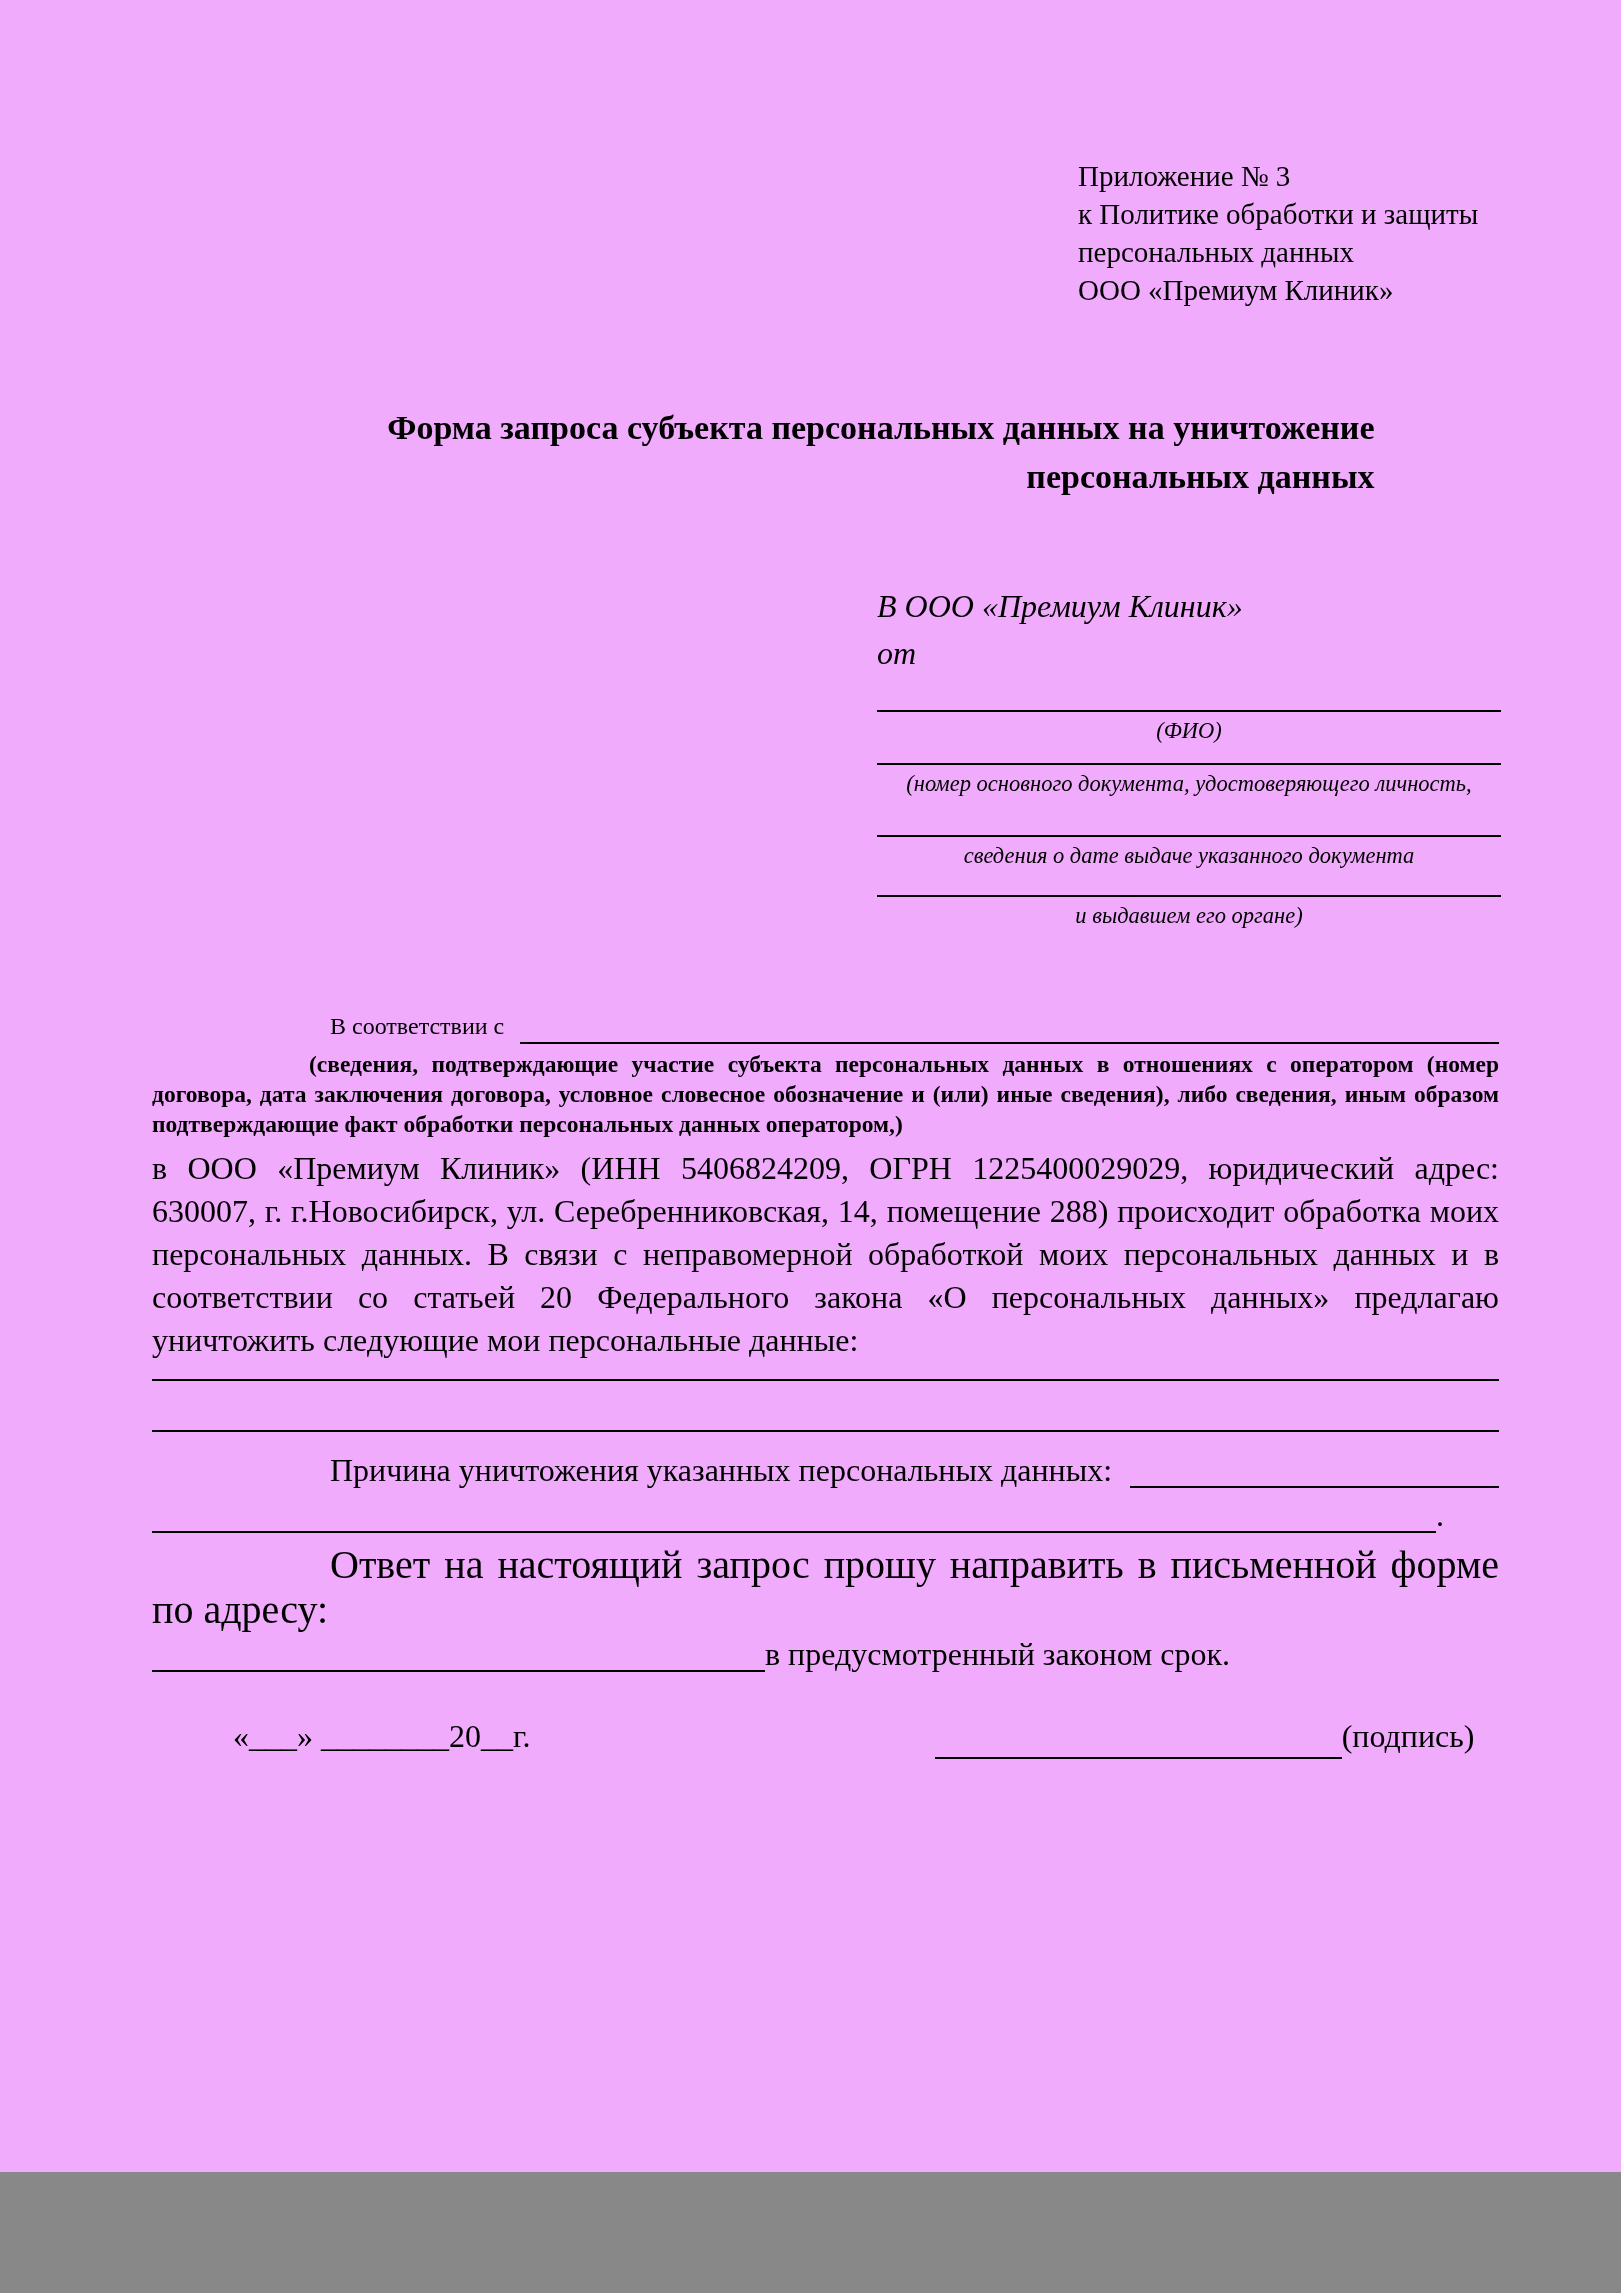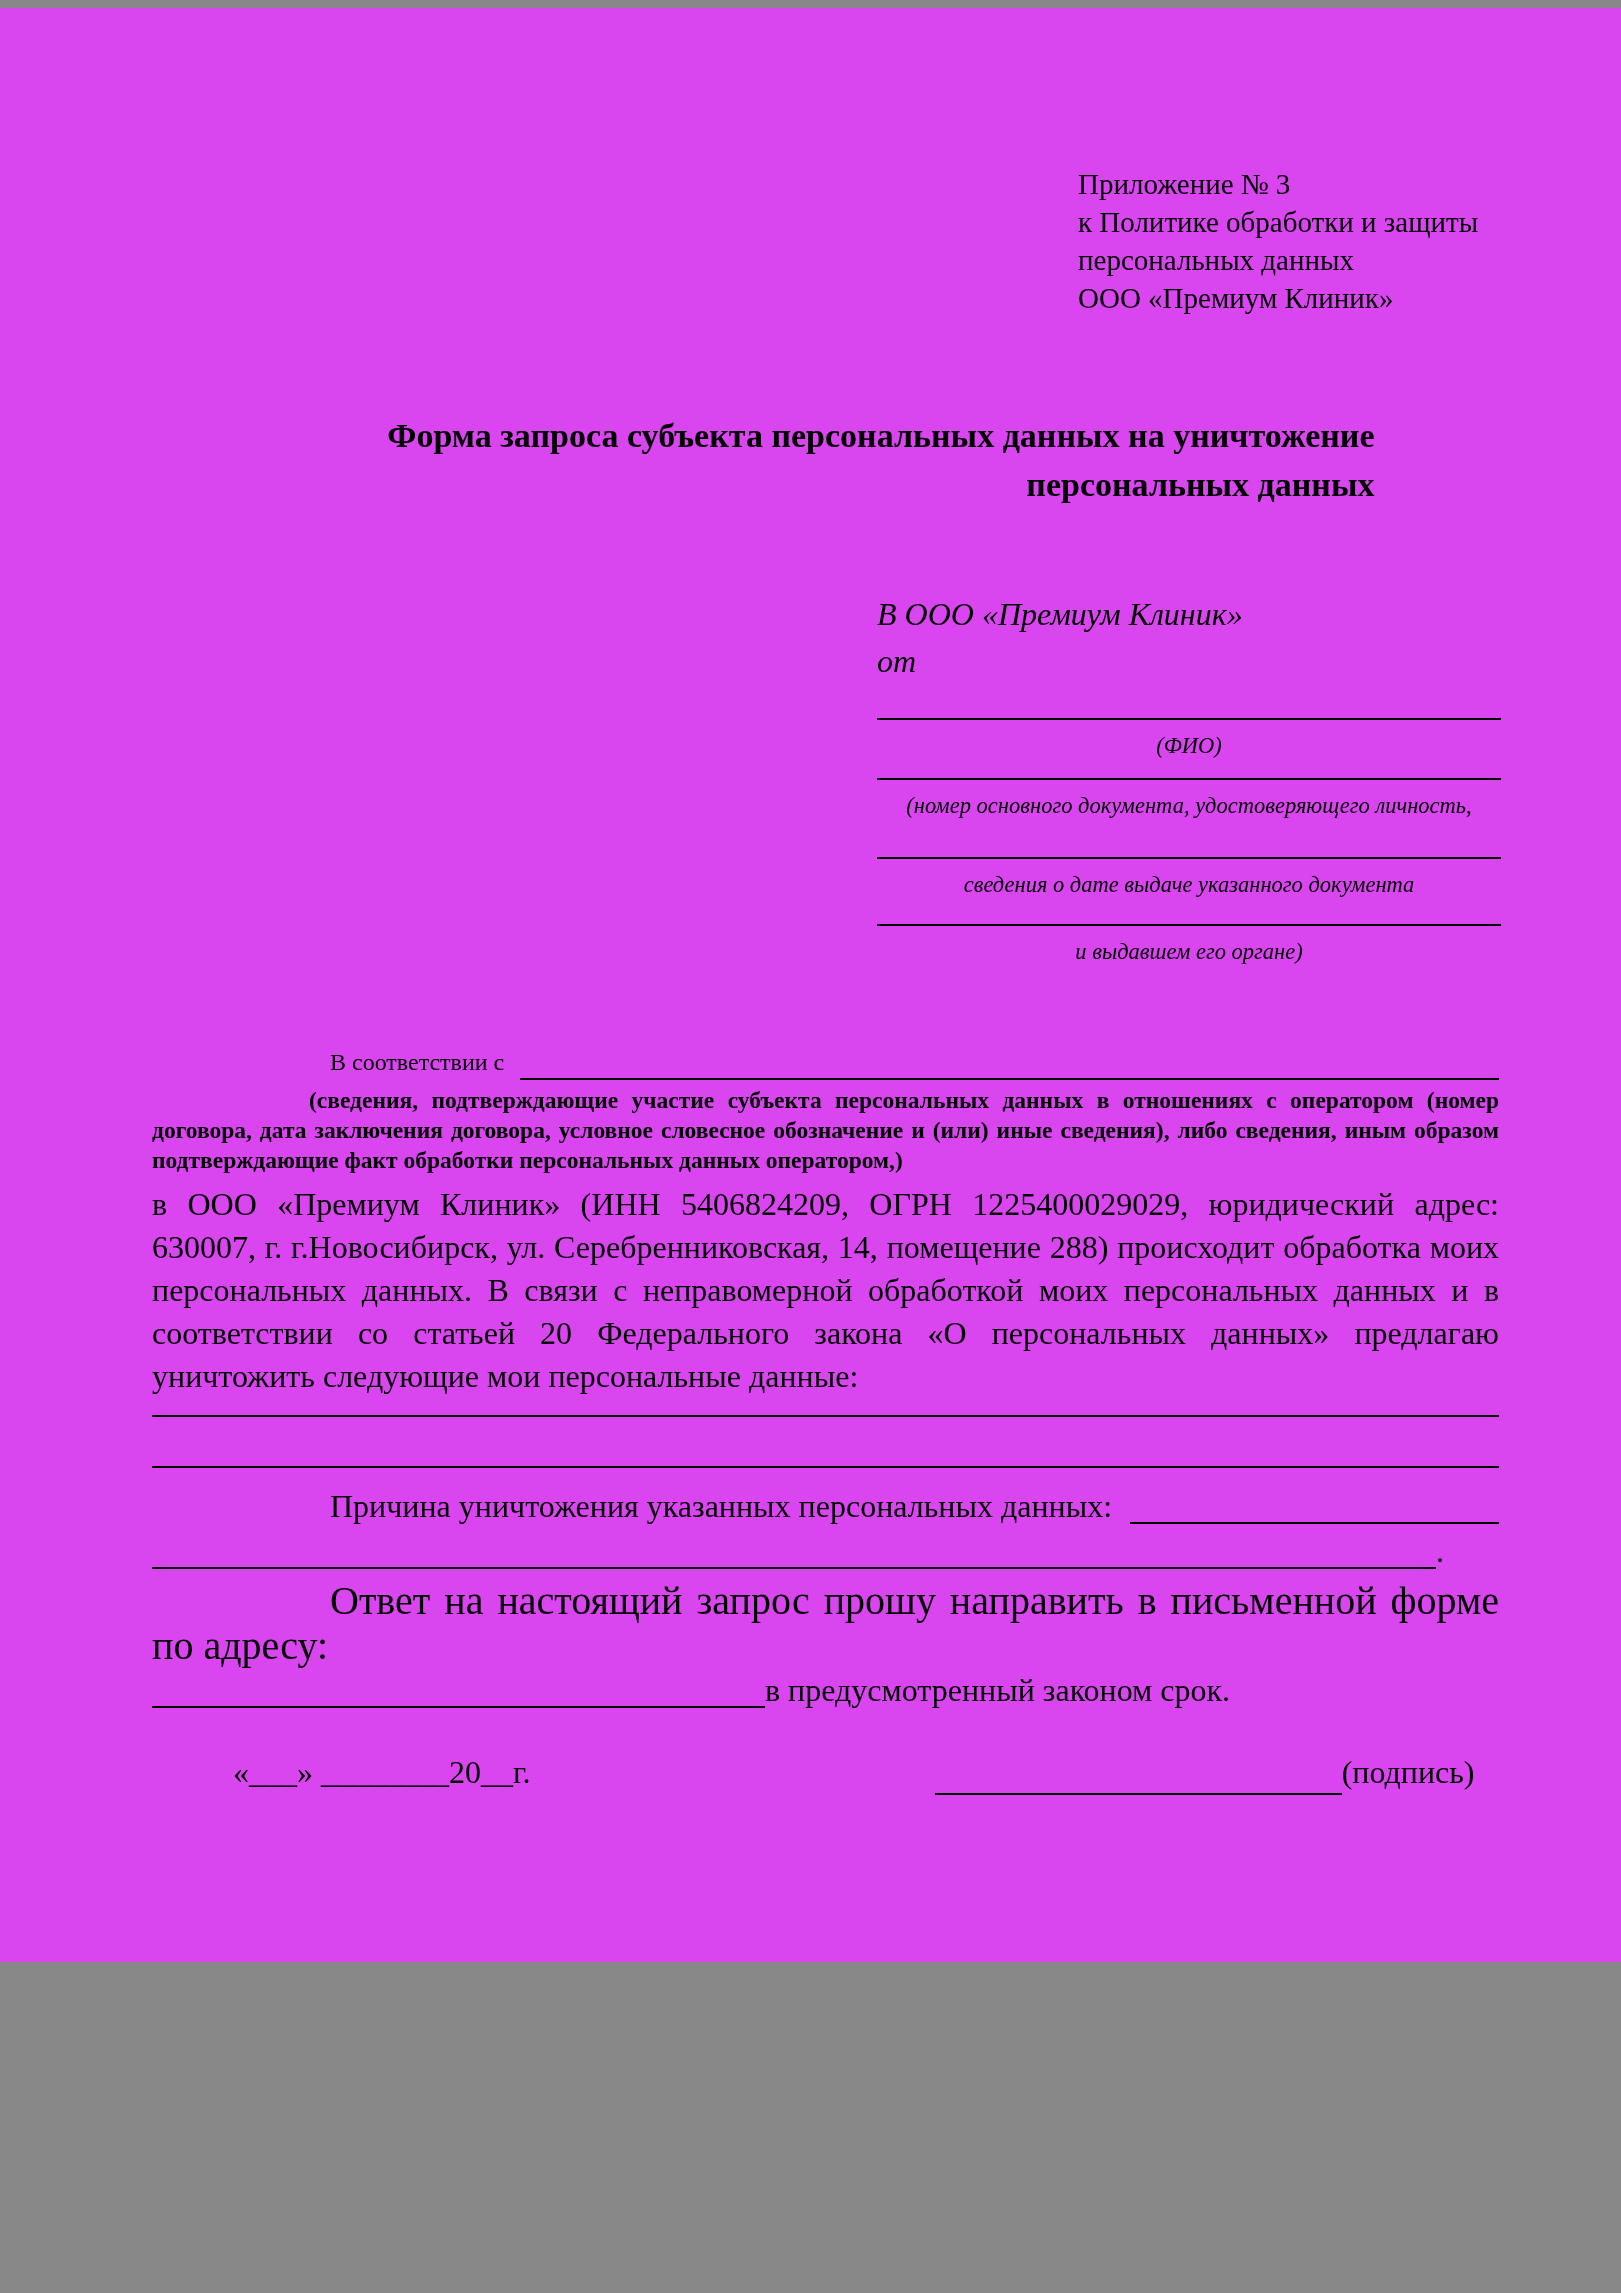--- a/index.html
+++ b/index.html
@@ -3,23 +3,23 @@
 <meta charset="utf-8">
 <style>
   html, body {
     margin: 0;
     padding: 0;
     background: #888;
   }
   .page {
     position: relative;
     width: 1621px;
-    height: 1954px;
-    margin: 8px auto;
-    background: #d946ef;
+    height: 2172px;
+    margin: 0 auto;
+    background: #f0abfc;
     color: #000000;
     font-family: "Liberation Serif", "DejaVu Serif", serif;
     overflow: hidden;
   }
   .content {
     padding: 157px 122px 0 152px; 
   }
 
   
   .appendix {
@@ -48,21 +48,21 @@
     font-style: italic;
   }
   .blank-line {
     border-bottom: 2.9px solid #000;
   }
   .bl-1 { height: 33px; }
   .bl-2 { height: 17.6px; }
   .bl-3 { height: 37px; }
   .bl-4 { height: 25.5px; }
   .field-caption {
-    padding-top: 12px;
+    padding-top: 5px;
     font-size: 22.5px;
     line-height: 28px;
     text-align: center;
     white-space: nowrap;
   }
 
   
   .accordance-row {
     display: flex;
     margin-top: 74px;

